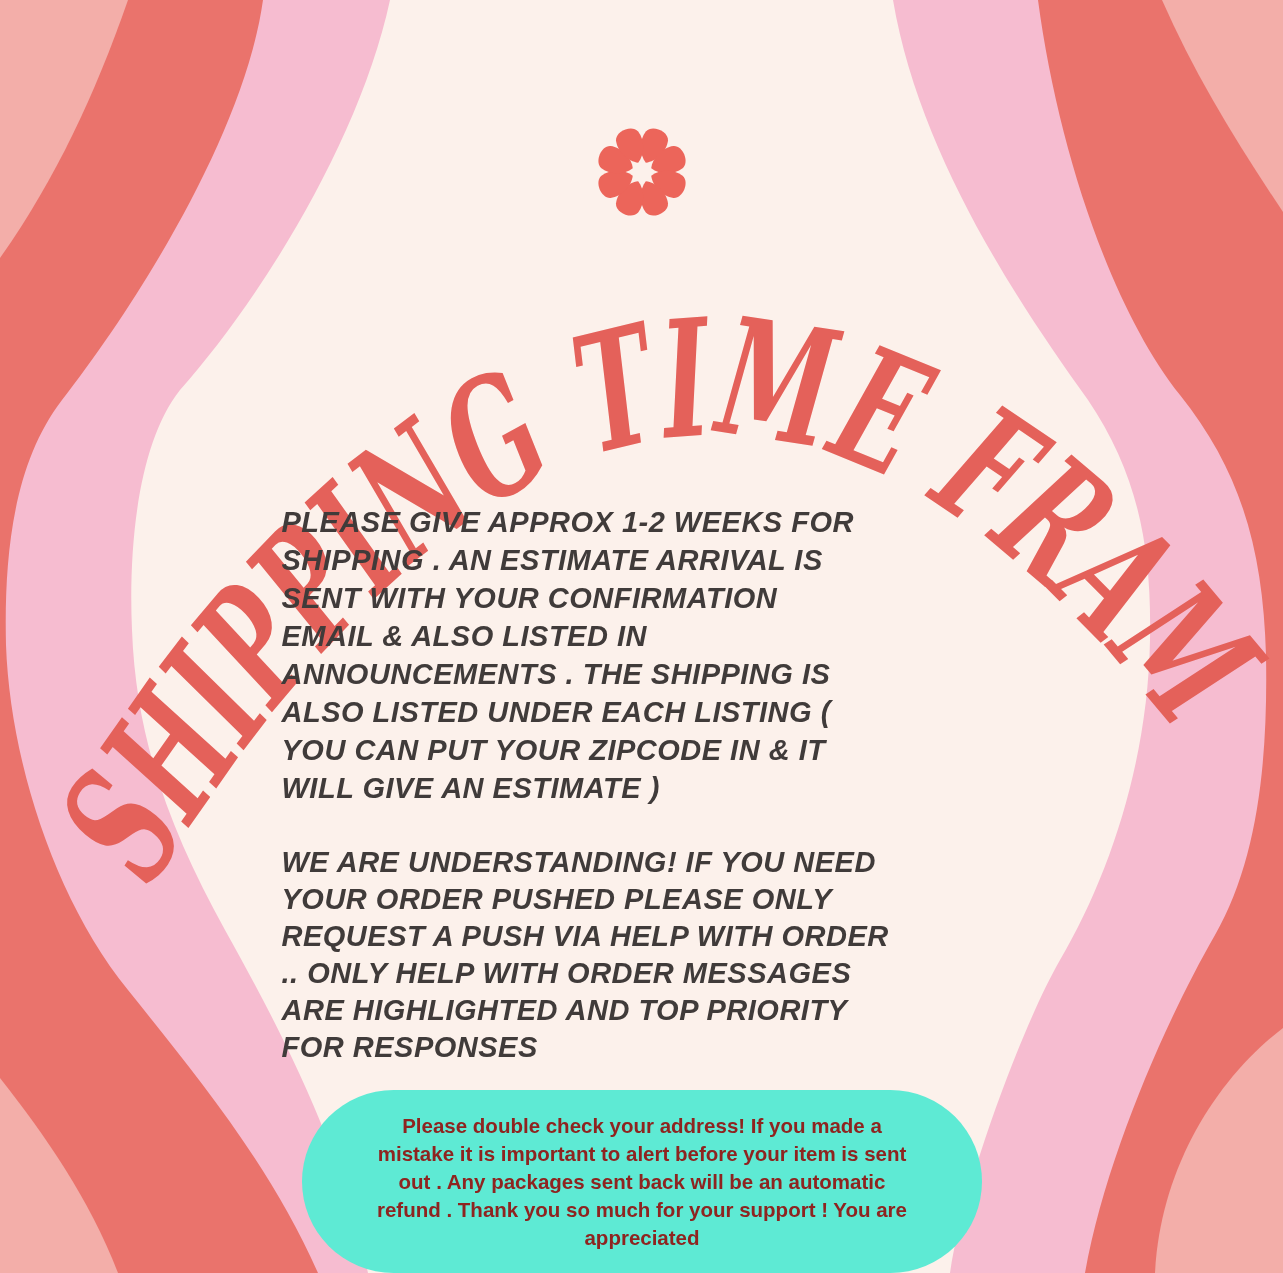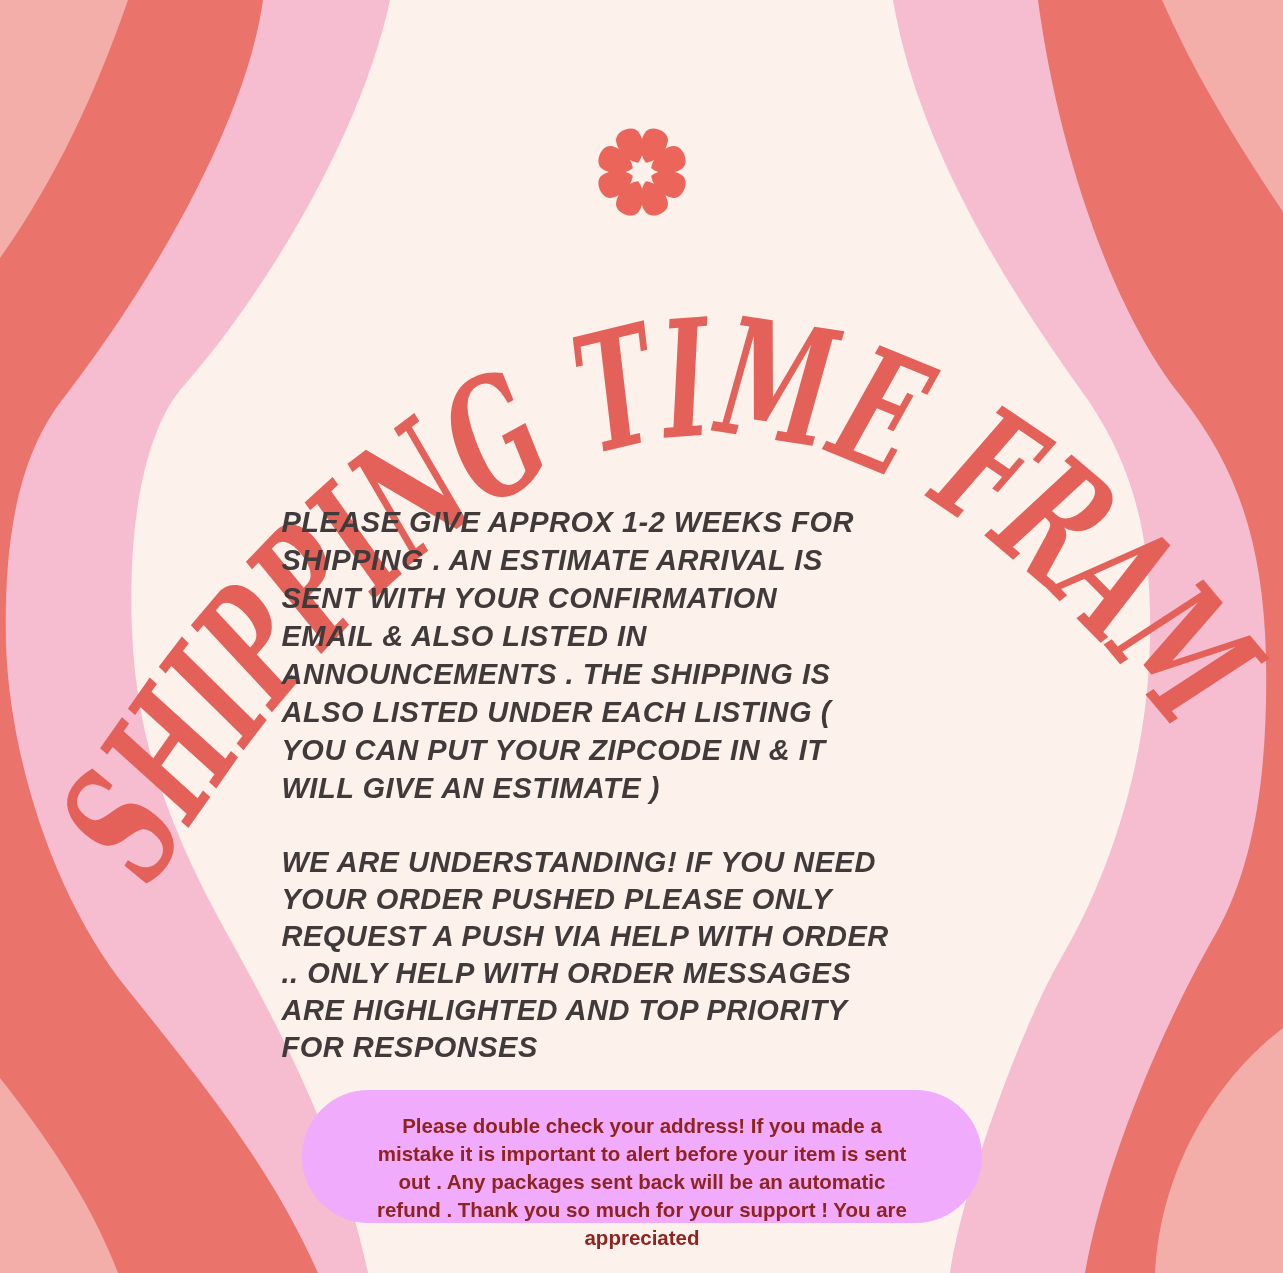--- a/index.html
+++ b/index.html
@@ -27,23 +27,23 @@
     font-weight:700;
     font-size:29px;
     letter-spacing:0.5px;
     color:#403B3A;
   }
   .par-1 { top:503px; line-height:38px; }
   .par-2 { top:844px; line-height:37px; }
   .notice-card {
     position:absolute;
     left:302px; top:1090px;
-    width:680px; height:133px;
+    width:680px; height:183px;
     border-radius:92px;
-    background:#f0abfc;
+    background:#5eead4;
     display:flex;
     align-items:flex-start;
     justify-content:center;
   }
   .notice-text {
     margin-top:22px;
     width:624px;
     text-align:center;
     font-family:"Liberation Sans", sans-serif;
     font-weight:700;

